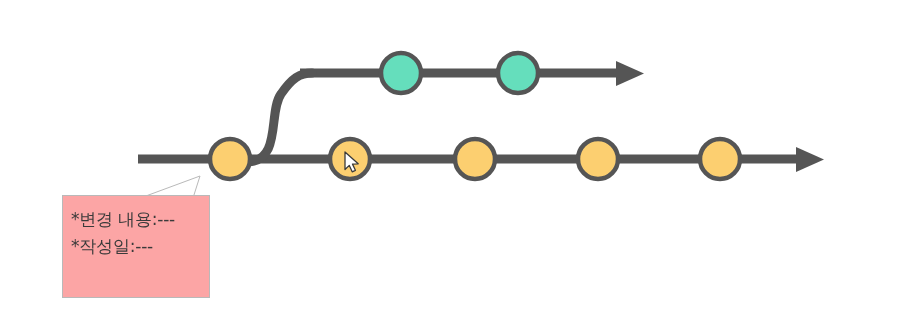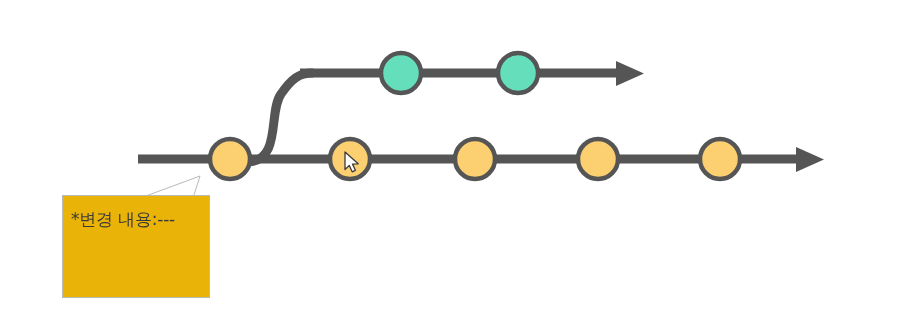--- a/index.html
+++ b/index.html
@@ -25,21 +25,21 @@
     height: 324px;
     display: block;
   }
   .callout-box {
     position: absolute;
     left: 62px;
     top: 195px;
     width: 148px;
     height: 103px;
     box-sizing: border-box;
-    background: #eab308;
+    background: #fca5a5;
     border: 1px solid #b9b9b9;
     padding: 10px 0 0 8px;
   }
   .callout-line {
     font-size: 17px;
     line-height: 27px;
     color: #3a3a3a;
     white-space: nowrap;
     letter-spacing: -0.2px;
     font-family: "DejaVu Sans", "Liberation Sans", sans-serif;
@@ -75,20 +75,21 @@
 
     <circle cx="230" cy="159" r="20" fill="#fccf70" stroke="#555555" stroke-width="4.5"></circle>
     <circle cx="350" cy="159" r="20" fill="#fccf70" stroke="#555555" stroke-width="4.5"></circle>
     <circle cx="475" cy="159" r="20" fill="#fccf70" stroke="#555555" stroke-width="4.5"></circle>
     <circle cx="598" cy="159" r="20" fill="#fccf70" stroke="#555555" stroke-width="4.5"></circle>
     <circle cx="720" cy="159" r="20" fill="#fccf70" stroke="#555555" stroke-width="4.5"></circle>
   </svg>
 
   <div class="callout-box">
     <div class="callout-line">*변경 내용:---</div>
+    <div class="callout-line">*작성일:---</div>
   </div>
 
   <svg class="cursor-layer" viewBox="0 0 922 324">
     <g transform="translate(345,152)">
       <path d="M 0 0 L 0 17.5 L 4.3 13.4 L 7.2 19.8 L 10.4 18.3 L 7.5 12.1 L 13.2 11.8 Z" fill="#ffffff" stroke="#3a3a3a" stroke-width="1.3" stroke-linejoin="round"></path>
     </g>
   </svg>
 
 </div>
 

